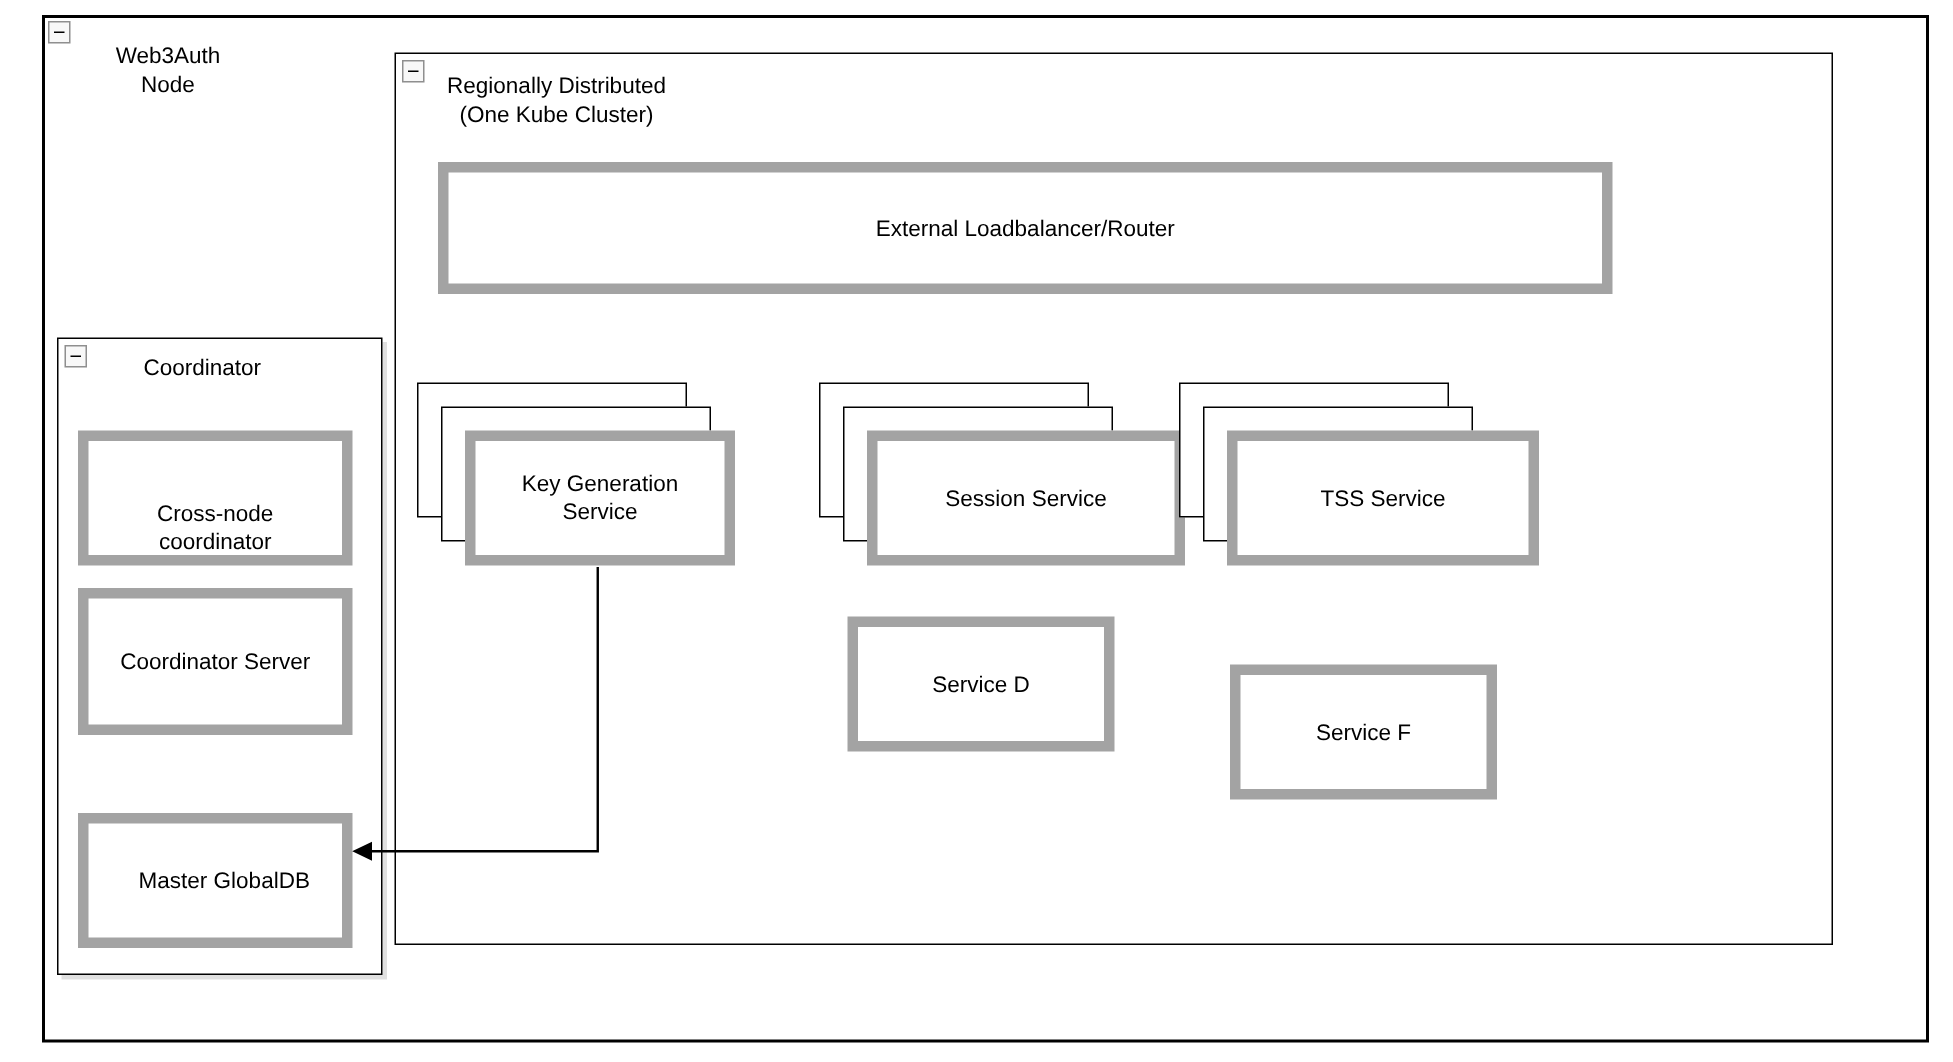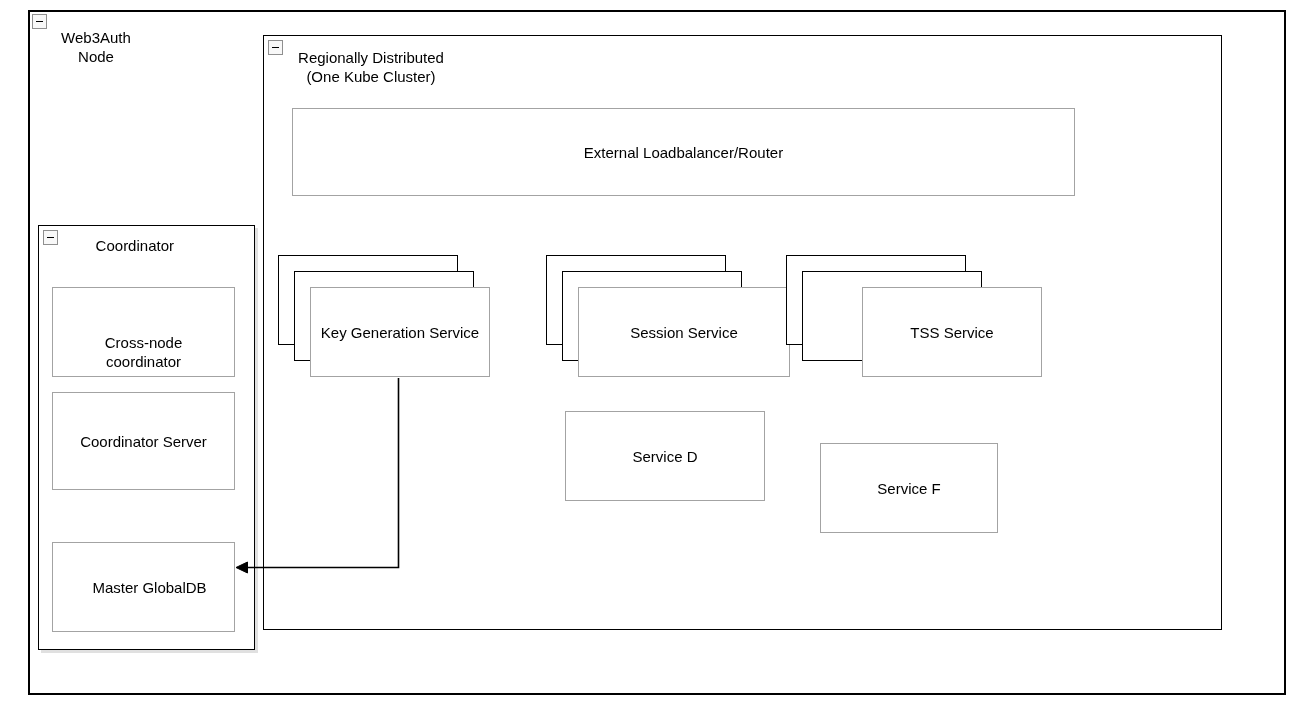--- a/index.html
+++ b/index.html
@@ -17,21 +17,21 @@
   }
   .container-box {
     position: absolute;
     border: 1px solid #000;
     background: #ffffff;
   }
   .outer { border-width: 2px; }
   .shadowed { box-shadow: 3px 3px 0 rgba(0,0,0,0.12); }
   .node-box {
     position: absolute;
-    border: 1px solid #a3a3a3;
+    border: 7px solid #a3a3a3;
     background: #ffffff;
     display: flex;
     align-items: center;
     justify-content: center;
     text-align: center;
     font-size: 15px;
     line-height: 19px;
     padding: 4px;
   }
   .stack-card {
@@ -71,21 +71,21 @@
   }
   .label-span { display: inline-block; }
 </style>
 </head>
 <body>
 
 <div class="canvas">
 
   <div class="container-box outer" style="left:28px; top:10px; width:1258px; height:685px;"></div>
   <div class="collapse-btn" style="left:32px; top:14px;"></div>
-  <div class="ctr-label" style="left:40px; top:28px; width:112px;">Web3Auth
+  <div class="ctr-label" style="left:56px; top:28px; width:112px;">Web3Auth
 Node</div>
 
   <div class="container-box shadowed" style="left:38px; top:225px; width:217px; height:425px;"></div>
   <div class="collapse-btn" style="left:43px; top:230px;"></div>
   <div class="ctr-label" style="left:64px; top:236px; width:110px; text-align:right;">Coordinator</div>
 
   <div class="container-box" style="left:263px; top:35px; width:959px; height:595px;"></div>
   <div class="collapse-btn" style="left:268px; top:40px;"></div>
   <div class="ctr-label" style="left:290px; top:48px; width:162px;">Regionally Distributed
 (One Kube Cluster)</div>
@@ -101,25 +101,25 @@
   </div>
 
   <div class="stack-card" style="left:546px; top:255px; width:180px; height:90px;"></div>
   <div class="stack-card" style="left:562px; top:271px; width:180px; height:90px;"></div>
   <div class="node-box" style="left:578px; top:287px; width:212px; height:90px;">
     <span class="label-span">Session Service</span>
   </div>
 
   <div class="stack-card" style="left:786px; top:255px; width:180px; height:90px;"></div>
   <div class="stack-card" style="left:802px; top:271px; width:180px; height:90px;"></div>
-  <div class="node-box" style="left:862px; top:287px; width:180px; height:90px;">
+  <div class="node-box" style="left:818px; top:287px; width:208px; height:90px;">
     <span class="label-span">TSS Service</span>
   </div>
 
-  <div class="node-box" style="left:565px; top:411px; width:200px; height:90px;">
+  <div class="node-box" style="left:565px; top:411px; width:178px; height:90px;">
     <span class="label-span">Service D</span>
   </div>
 
   <div class="node-box" style="left:820px; top:411px; width:178px; height:90px;margin-top:32px;">
     <span class="label-span">Service F</span>
   </div>
 
   <div class="node-box" style="left:52px; top:287px; width:183px; height:90px;">
     <span class="label-span" style="max-width:110px;margin-top:39px;">Cross-node coordinator</span>
   </div>

